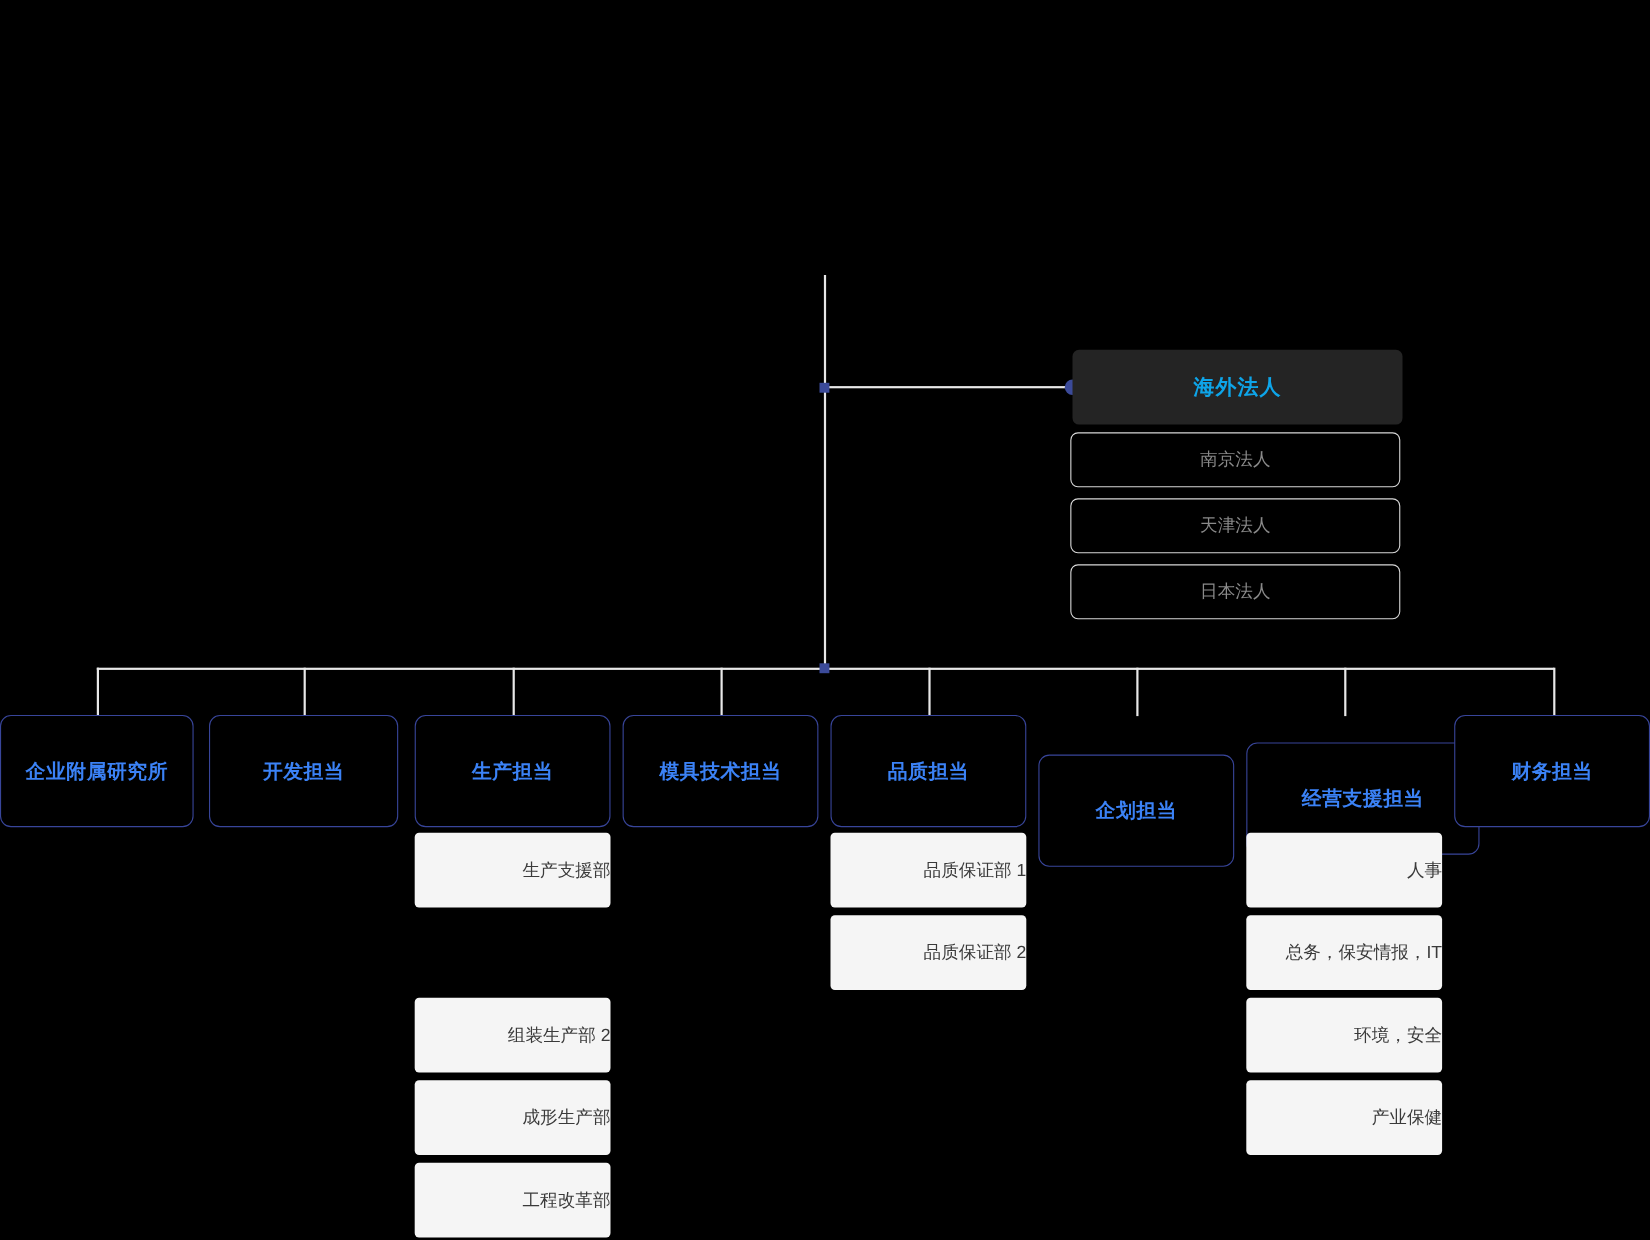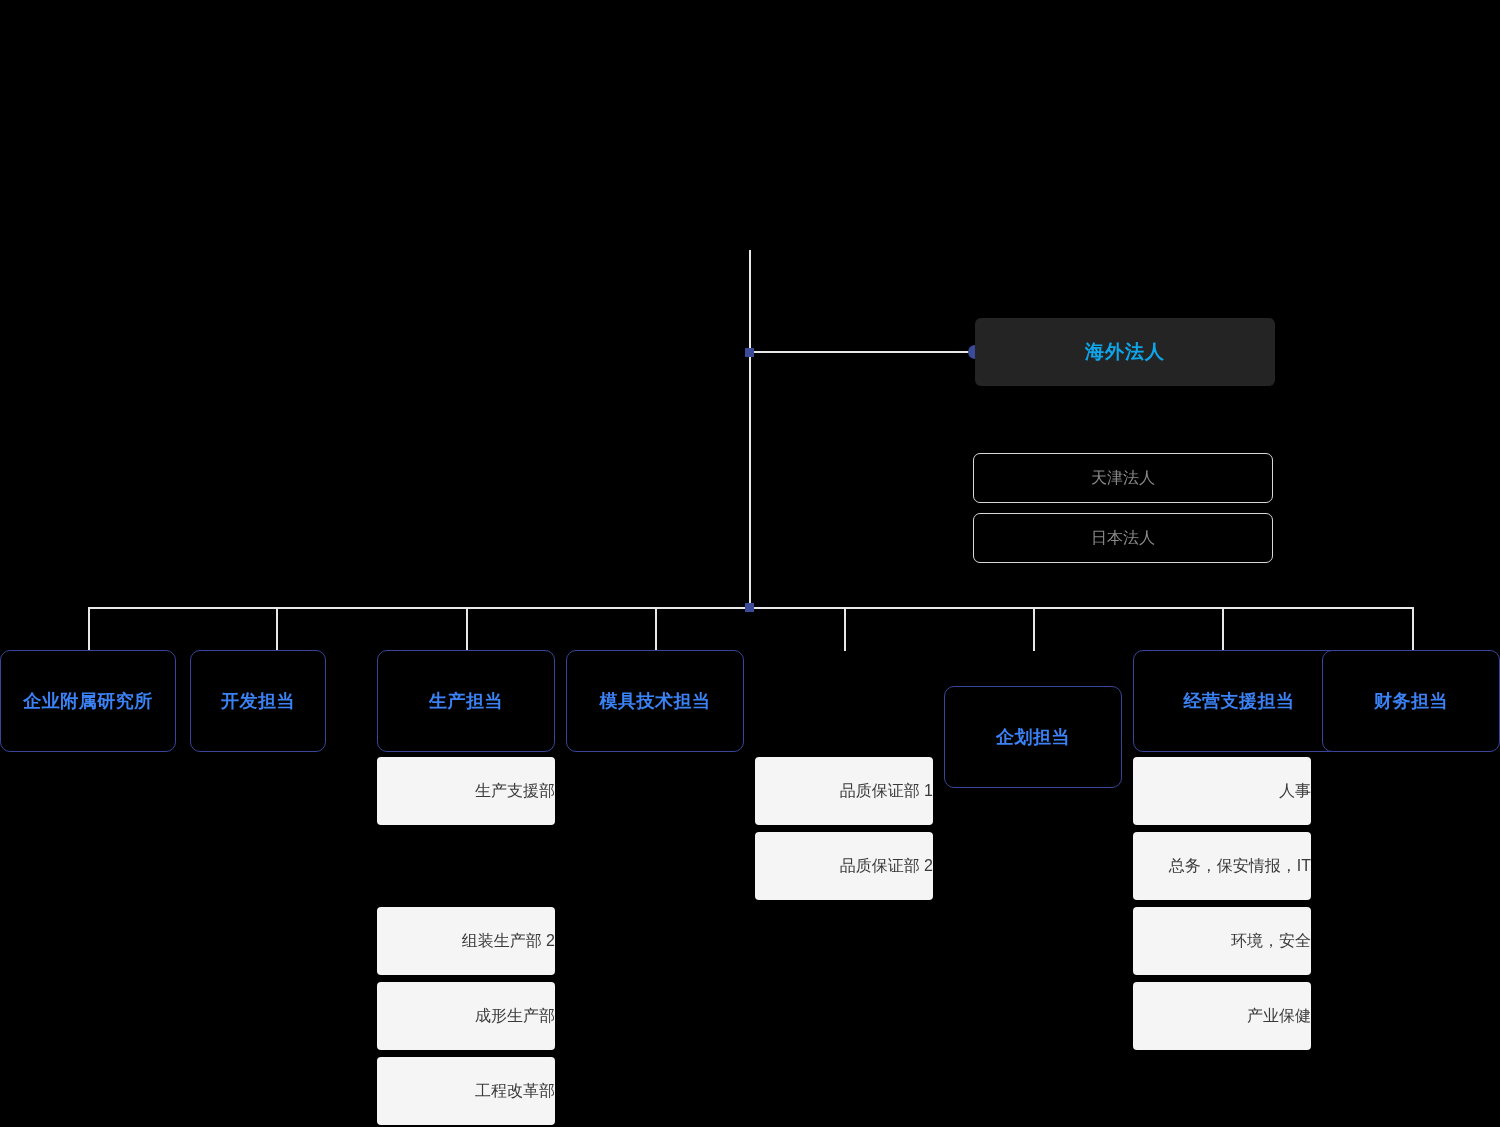--- a/index.html
+++ b/index.html
@@ -146,20 +146,23 @@
   <div class="line-v" style="left:749px; top:250px; height:358px;"></div>
 
   <div class="line-h" style="left:750px; top:351px; width:228px;"></div>
   <div class="dot-square" style="left:745px; top:348px;"></div>
   <div class="dot-round" style="left:968px; top:345px;"></div>
 
   <div class="overseas-head">
     <span class="overseas-head-label">海外法人</span>
   </div>
 
+  <div class="overseas-item" style="top:393px;">
+    <span class="overseas-item-label">南京法人</span>
+  </div>
   <div class="overseas-item" style="top:453px;">
     <span class="overseas-item-label">天津法人</span>
   </div>
   <div class="overseas-item" style="top:513px;">
     <span class="overseas-item-label">日本法人</span>
   </div>
 
   <div class="line-h" style="left:88px; top:607px; width:1325px;"></div>
   <div class="dot-square" style="left:745px; top:603px;"></div>
 
@@ -169,38 +172,41 @@
   <div class="line-v" style="left:655px; top:607px; height:44px;"></div>
   <div class="line-v" style="left:844px; top:607px; height:44px;"></div>
   <div class="line-v" style="left:1033px; top:607px; height:44px;"></div>
   <div class="line-v" style="left:1222px; top:607px; height:44px;"></div>
   <div class="line-v" style="left:1412px; top:607px; height:44px;"></div>
 
   <div class="dept-box" style="left:0px; width:176px;">
     <span class="dept-label">企业附属研究所</span>
   </div>
 
-  <div class="dept-box" style="left:190px; width:136px;">
+  <div class="dept-box" style="left:190px; width:172px;">
     <span class="dept-label">开发担当</span>
   </div>
 
   <div class="dept-box" style="left:377px; width:178px;">
     <span class="dept-label">生产担当</span>
   </div>
 
   <div class="dept-box" style="left:566px; width:178px;">
     <span class="dept-label">模具技术担当</span>
   </div>
 
+  <div class="dept-box" style="left:755px; width:178px;">
+    <span class="dept-label">品质担当</span>
+  </div>
 
   <div class="dept-box" style="left:944px; width:178px;margin-top:36px;">
     <span class="dept-label">企划担当</span>
   </div>
 
-  <div class="dept-box" style="left:1133px; width:212px;">
+  <div class="dept-box" style="left:1133px; width:212px;margin-top:25px;">
     <span class="dept-label">经营支援担当</span>
   </div>
 
   <div class="dept-box" style="left:1322px; width:178px;">
     <span class="dept-label">财务担当</span>
   </div>
 
   <div class="sub-box" style="left:377px; top:757px;">
     <span class="sub-label">生产支援部</span>
   </div>

